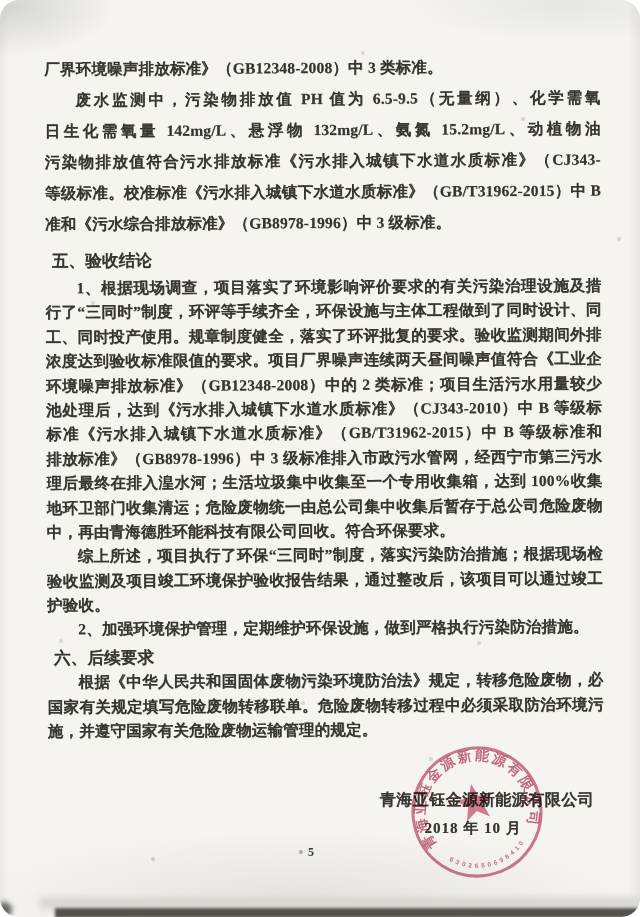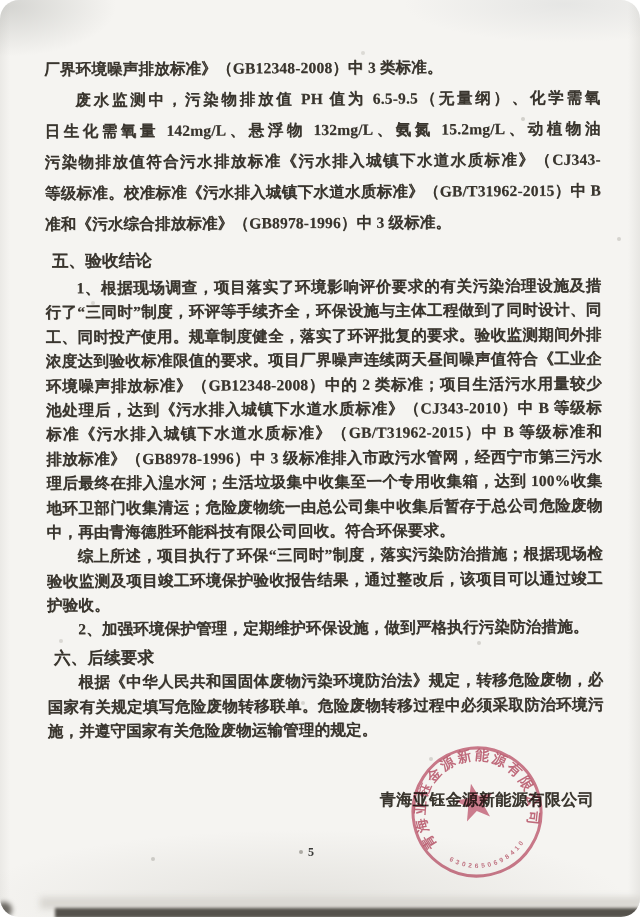--- a/index.html
+++ b/index.html
@@ -122,20 +122,21 @@
       <div class="line ind end">2、加强环境保护管理，定期维护环保设施，做到严格执行污染防治措施。</div>
       <div class="line heading h2">六、后续要求</div>
       <div class="line ind just">根据《中华人民共和国固体废物污染环境防治法》规定，转移危险废物，必须按照</div>
       <div class="line just">国家有关规定填写危险废物转移联单。危险废物转移过程中必须采取防治环境污染的措</div>
       <div class="line end">施，并遵守国家有关危险废物运输管理的规定。</div>
     </div>
   </div>
 
   <div class="sig">
     <div class="sig-company">青海亚钰金源新能源有限公司</div>
+    <div class="sig-date">2018 年 10 月</div>
   </div>
 
   <svg class="seal" viewBox="0 0 150 150" aria-hidden="true">
     <defs>
       <path id="arcTop" d="M 30,101 A 52,52 0 1 1 120,101" fill="none"></path>
       <path id="arcBottom" d="M 32.1,111 A 56,56 0 0 0 117.9,111" fill="none"></path>
     </defs>
     <circle cx="75" cy="75" r="64" fill="none" stroke="#c0506a" stroke-width="3" opacity="0.85"></circle>
     <polygon points="75,46 79.7,59.5 94,59.8 82.6,68.5 86.8,82.2 75,74 63.2,82.2 67.4,68.5 56,59.8 70.3,59.5" fill="#c2516b" opacity="0.82"></polygon>
     <text font-size="14" font-weight="bold" fill="#b94a62" opacity="0.9" font-family="Liberation Serif, DejaVu Serif, serif">

